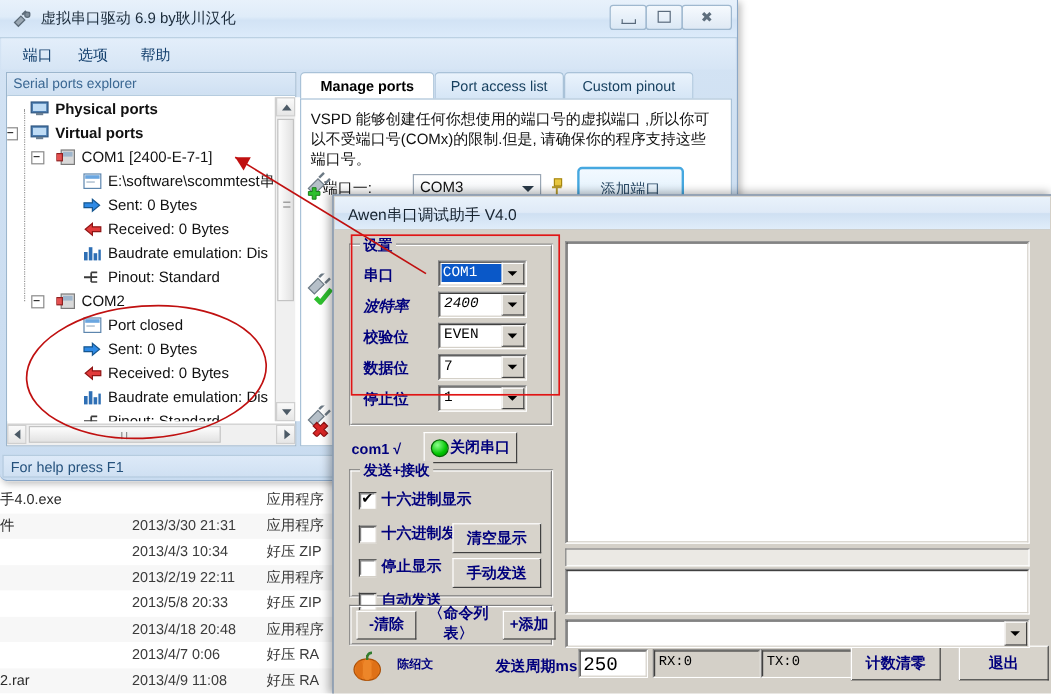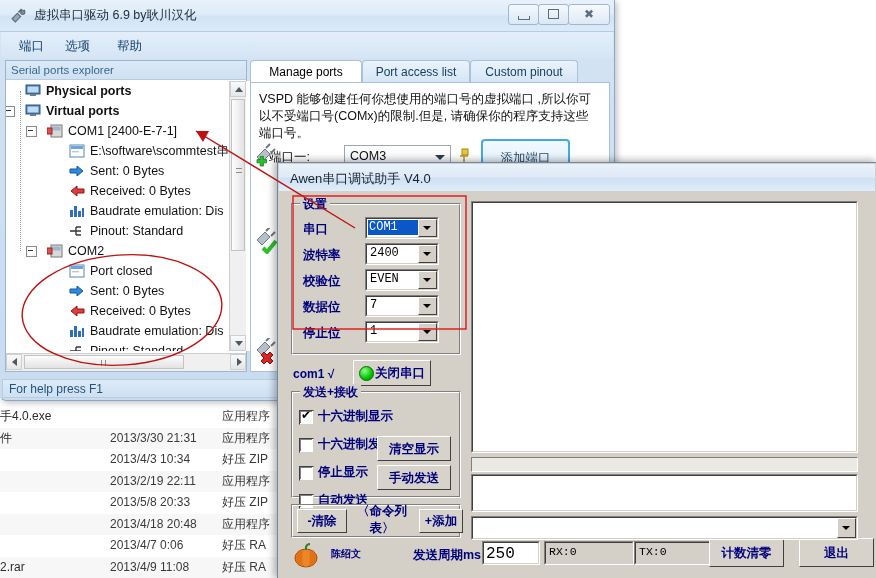--- a/index.html
+++ b/index.html
@@ -77,21 +77,21 @@
   #tree-hthumb{position:absolute;left:18px;top:1px;width:160px;height:14px;
     background:linear-gradient(to bottom,#fdfdfd,#e2e2e2);border:1px solid #c3c3c3;box-sizing:border-box;}
   #tree-hthumb:after{content:"";position:absolute;left:76px;top:4px;width:3px;height:6px;
     border-left:1px solid #8d8d8d;border-right:1px solid #8d8d8d;}
 
   
   #tabstrip{position:absolute;left:250px;top:60px;width:358px;height:23px;}
   .tab{position:absolute;top:0;height:23px;line-height:22px;text-align:center;font-size:12px;
     border:1px solid #a9c2d8;border-bottom:none;border-radius:4px 4px 0 0;color:#17405f;cursor:default;
     background:linear-gradient(to bottom,#eaf3fc,#d3e4f5);}
-  .tab.active{background:#ffffff;font-weight:normal;color:#000;}
+  .tab.active{background:#ffffff;font-weight:bold;color:#000;}
   #tab-manage{left:0px;width:110px;}
   #tab-access{left:112px;width:106px;}
   #tab-pinout{left:220px;width:106px;}
 
   #tabpanel{position:absolute;left:250px;top:82px;width:358px;height:288px;background:#fff;
     border:1px solid #a9c2d8;}
   #tab-desc{position:absolute;left:8px;top:8px;width:340px;font-size:12.5px;color:#111;line-height:17px;}
 
   #portrow{position:absolute;left:8px;top:62px;width:345px;height:24px;}
   #port-label{position:absolute;left:10px;top:4px;font-size:12.5px;color:#111;}
@@ -473,21 +473,21 @@
     </div>
     <div id="settings-rows">
         <div class="set-row" style="top: 26px; left: 12px;">
           <div class="set-label">串口</div>
           <div class="set-combo">
             <div class="set-combo-inner"></div>
             <div class="set-combo-text sel">COM1</div>
             <div class="set-combo-btn"></div>
           </div>
         </div>
-        <div class="set-row" style="top: 52px; left: 12px;">
+        <div class="set-row" style="top: 52px; left: 12px; font-style: italic;">
           <div class="set-label">波特率</div>
           <div class="set-combo">
             <div class="set-combo-inner"></div>
             <div class="set-combo-text">2400</div>
             <div class="set-combo-btn"></div>
           </div>
         </div>
         <div class="set-row" style="top: 78px; left: 12px;">
           <div class="set-label">校验位</div>
           <div class="set-combo">

